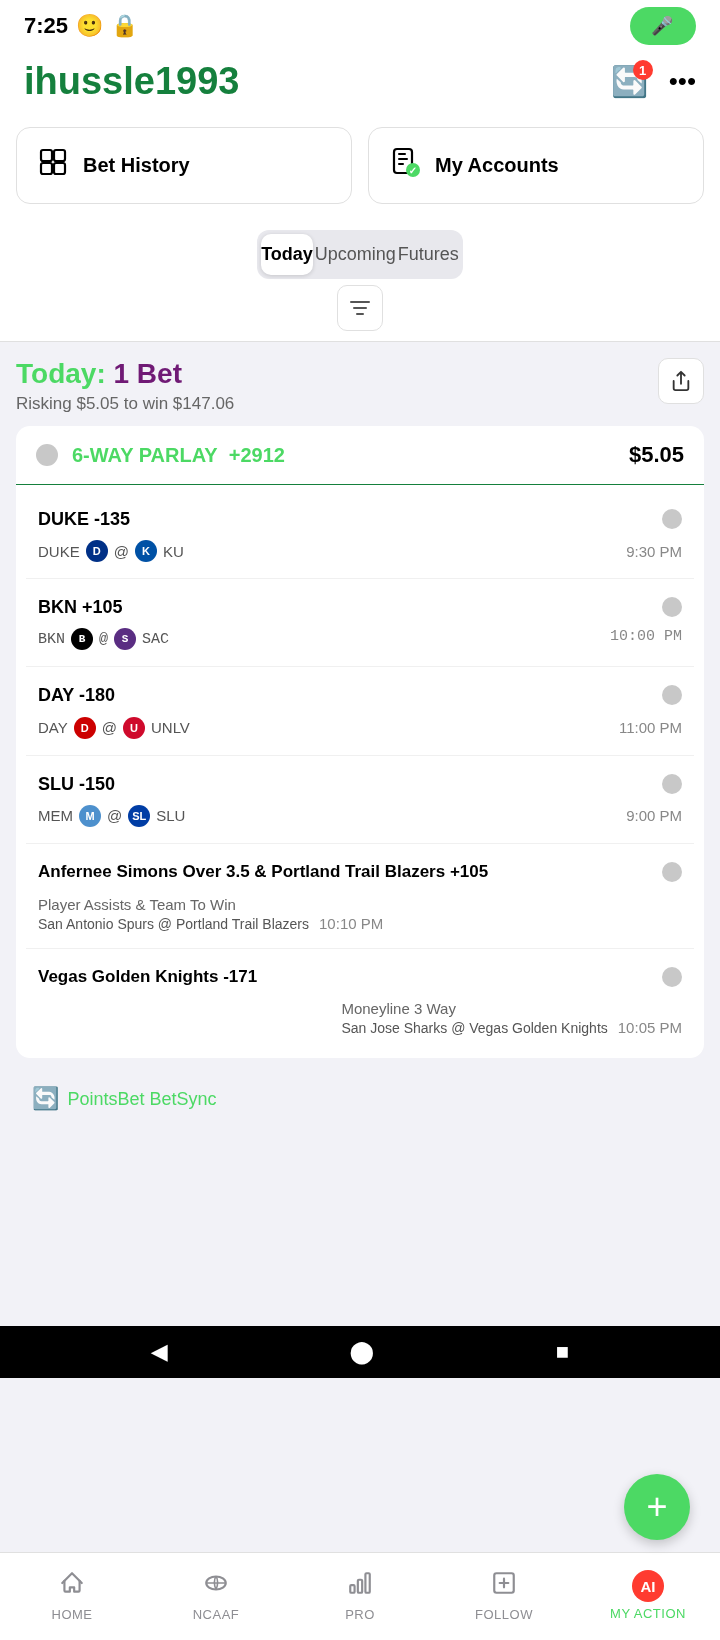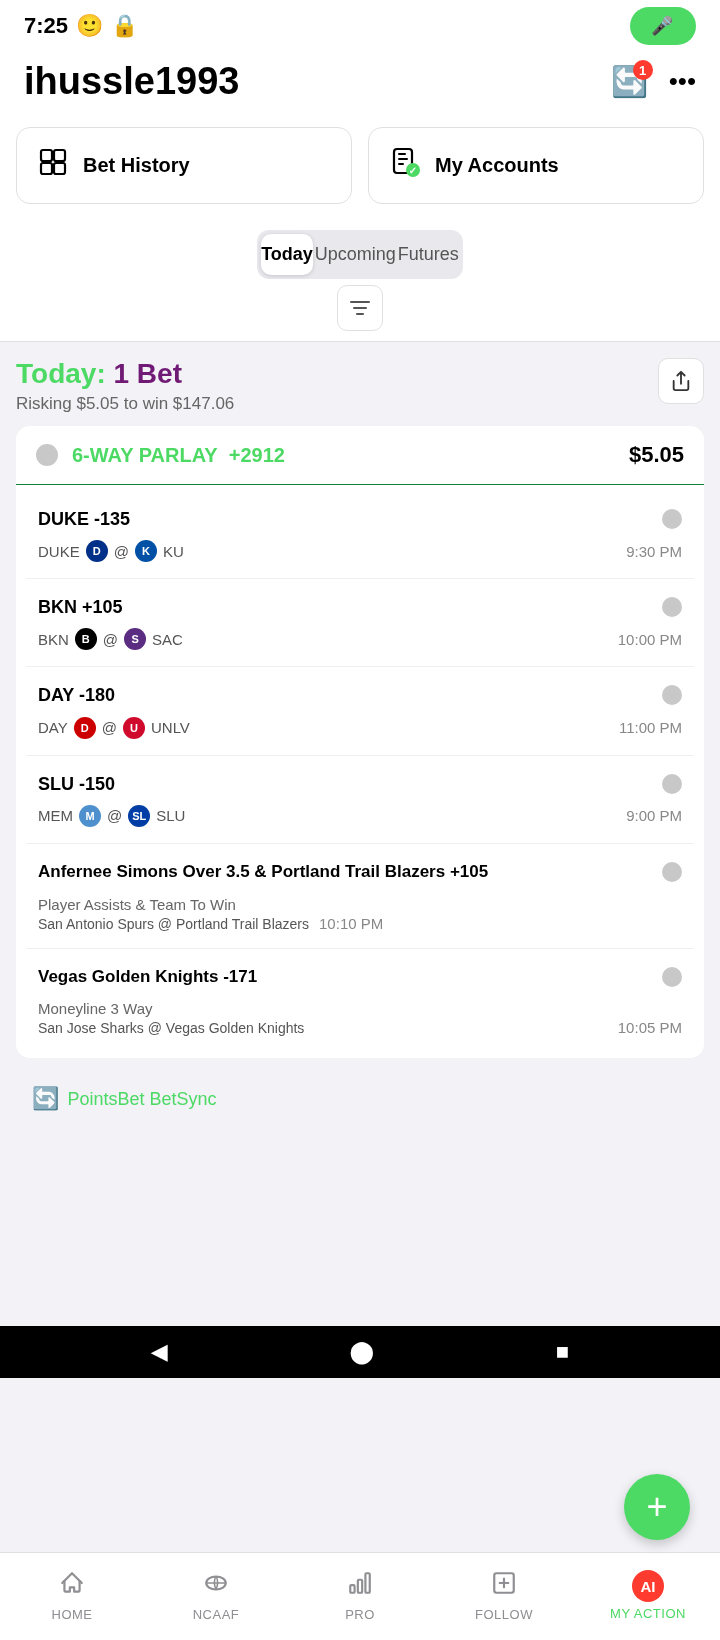--- a/index.html
+++ b/index.html
@@ -36,21 +36,21 @@
     }
 
     
     .header {
       background: #fff;
       padding: 12px 24px 16px;
       display: flex;
       justify-content: space-between;
       align-items: center;
     }
-    .username { font-size: 38px; font-weight: 700; color: #000000; }
+    .username { font-size: 38px; font-weight: 700; color: #15803d; }
     .header-actions { display: flex; align-items: center; gap: 20px; }
     .notif-btn { position: relative; }
     .notif-badge {
       position: absolute;
       top: -4px;
       right: -4px;
       background: #ff3b30;
       color: white;
       border-radius: 50%;
       width: 20px;
@@ -459,21 +459,21 @@
           </div>
           <span class="bet-time">9:30 PM</span>
         </div>
       </div>
 
       <div class="bet-item">
         <div class="bet-top">
           <span class="bet-pick">BKN +105</span>
           <div class="bet-status-dot"></div>
         </div>
-        <div style="display:flex; justify-content:space-between; align-items:center;">
+        <div style="display:flex; justify-content:space-between; font-family:Liberation Mono, monospace;">
           <div class="bet-matchup">
             <span>BKN</span>
             <span class="team-logo bkn">B</span>
             <span>@</span>
             <span class="team-logo sac">S</span>
             <span>SAC</span>
           </div>
           <span class="bet-time">10:00 PM</span>
         </div>
       </div>
@@ -524,21 +524,21 @@
           </div>
           <span class="bet-time" style="white-space:nowrap; margin-left:10px;">10:10 PM</span>
         </div>
       </div>
 
       <div class="bet-item">
         <div class="bet-top">
           <span class="bet-pick" style="font-size:17px;">Vegas Golden Knights -171</span>
           <div class="bet-status-dot"></div>
         </div>
-        <div style="display:flex; justify-content:space-between; align-items:flex-end;gap:44px;">
+        <div style="display:flex; justify-content:flex-end; align-items:flex-end;">
           <div>
             <div class="bet-prop">Moneyline 3 Way</div>
             <div class="bet-game">San Jose Sharks @ Vegas Golden Knights</div>
           </div>
           <span class="bet-time" style="white-space:nowrap; margin-left:10px;">10:05 PM</span>
         </div>
       </div>
 
     </div>
   </div>

